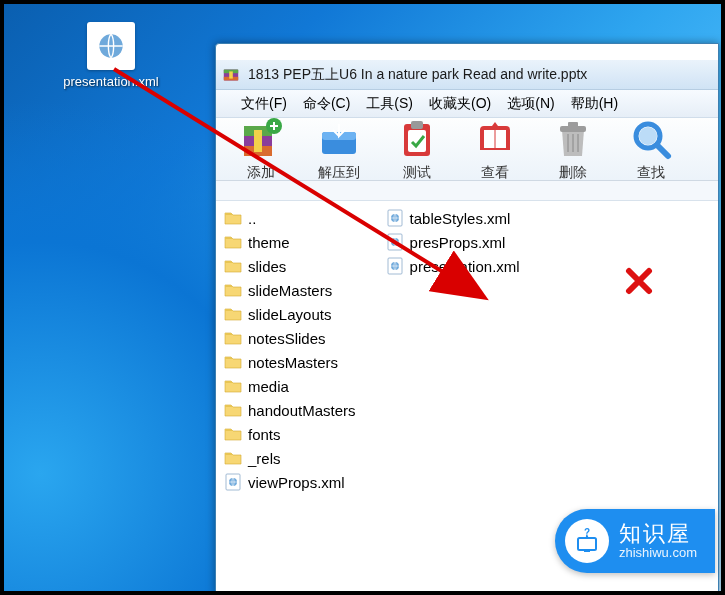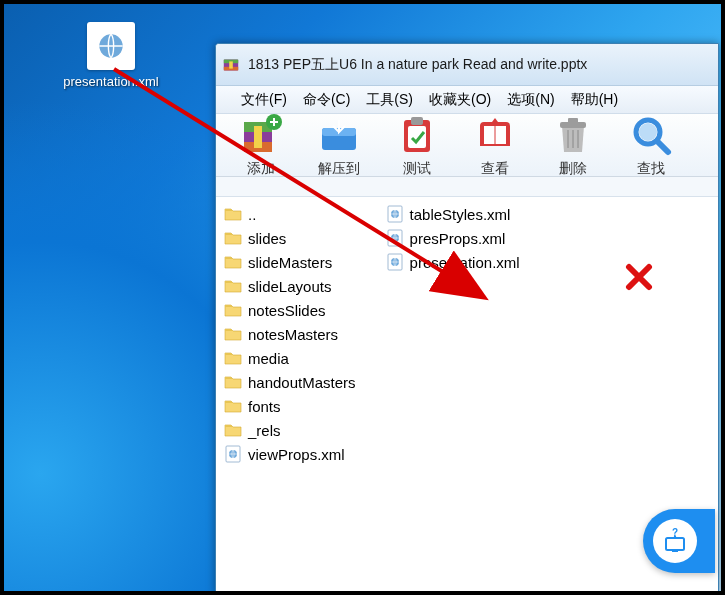--- a/index.html
+++ b/index.html
@@ -39,26 +39,27 @@
     position: absolute; left: 211px; top: 39px;
     width: 504px; height: 551px;
     background: #fff;
     border: 1px solid #3c7fb1;
     border-radius: 4px 0 0 0;
     box-shadow: 0 0 8px rgba(0,0,0,.4);
     display: flex; flex-direction: column;
     overflow: hidden;
   }
   .titlebar {
-    height: 42px;
+    height: 30px;
     background: linear-gradient(#eaf3fb, #d0e3f5);
     border-bottom: 1px solid #b6cde2;
     display: flex; align-items: center;
     padding: 0 6px;
     gap: 8px;
+    margin-top: 16px;
   }
   .app-icon { width: 18px; height: 18px; flex: 0 0 18px; }
   .titlebar .title {
     font-size: 14px; color: #1a1a1a;
     white-space: nowrap; overflow: hidden; text-overflow: ellipsis;
   }
   .menubar {
     height: 28px;
     background: linear-gradient(#f7fbff, #e6eef7);
     border-bottom: 1px solid #d0ddea;
@@ -231,20 +232,27 @@
                 <path d="M1 4h6l2 2h8v9H1z" fill="#f7d774" stroke="#d4a92f" stroke-width="0.6"></path>
                 <path d="M1 4h6l2 2H1z" fill="#e8c554"></path>
               </svg></span>
             <span class="fname">..</span>
           </div>
           <div class="file-row">
             <span class="ficon"><svg viewBox="0 0 18 18">
                 <path d="M1 4h6l2 2h8v9H1z" fill="#f7d774" stroke="#d4a92f" stroke-width="0.6"></path>
                 <path d="M1 4h6l2 2H1z" fill="#e8c554"></path>
               </svg></span>
+            <span class="fname">theme</span>
+          </div>
+          <div class="file-row">
+            <span class="ficon"><svg viewBox="0 0 18 18">
+                <path d="M1 4h6l2 2h8v9H1z" fill="#f7d774" stroke="#d4a92f" stroke-width="0.6"></path>
+                <path d="M1 4h6l2 2H1z" fill="#e8c554"></path>
+              </svg></span>
             <span class="fname">slides</span>
           </div>
           <div class="file-row">
             <span class="ficon"><svg viewBox="0 0 18 18">
                 <path d="M1 4h6l2 2h8v9H1z" fill="#f7d774" stroke="#d4a92f" stroke-width="0.6"></path>
                 <path d="M1 4h6l2 2H1z" fill="#e8c554"></path>
               </svg></span>
             <span class="fname">slideMasters</span>
           </div>
           <div class="file-row">
@@ -349,15 +357,19 @@
 
   <div class="badge">
     <div class="bicon">
       <svg width="26" height="26" viewBox="0 0 26 26">
         <rect x="4" y="10" width="18" height="12" rx="1.5" fill="none" stroke="#1e8ef0" stroke-width="2"></rect>
         <rect x="10" y="22" width="6" height="2" fill="#1e8ef0"></rect>
         <text x="13" y="8" text-anchor="middle" font-size="10" font-weight="bold" fill="#1e8ef0">?</text>
         <circle cx="13" cy="9" r="1.2" fill="#1e8ef0"></circle>
       </svg>
     </div>
+    <div class="btxt">
+      <span class="big">知识屋</span>
+      <span class="small">zhishiwu.com</span>
+    </div>
   </div>
 
 </div>
 
 </body></html>

